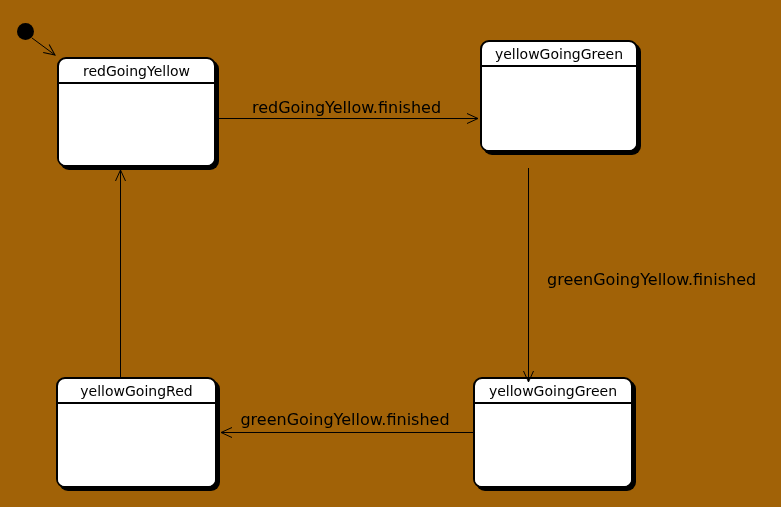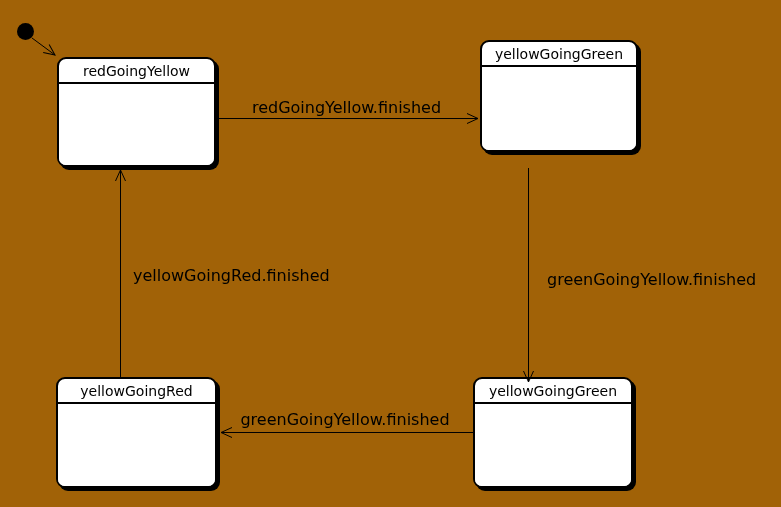--- a/index.html
+++ b/index.html
@@ -105,15 +105,14 @@
     <path d="M473,432.5 L221,432.5" fill="none" stroke="#000000" stroke-width="1" marker-end="url(#openArrow)"></path>
     <path d="M120.5,377 L120.5,170" fill="none" stroke="#000000" stroke-width="1" marker-end="url(#openArrow)"></path>
   </svg>
 
   <div class="edge-label centered" style="left:216px; top:99px; width:261px;">redGoingYellow.finished</div>
 
   <div class="edge-label" style="left:547px; top:271px;">greenGoingYellow.finished</div>
 
   <div class="edge-label centered" style="left:217px; top:411px; width:256px;">greenGoingYellow.finished</div>
 
-  <div class="edge-label" style="left:133px; top:267px;">yellowGoingRed.finished</div>
 
 </div>
 
 </body></html>

